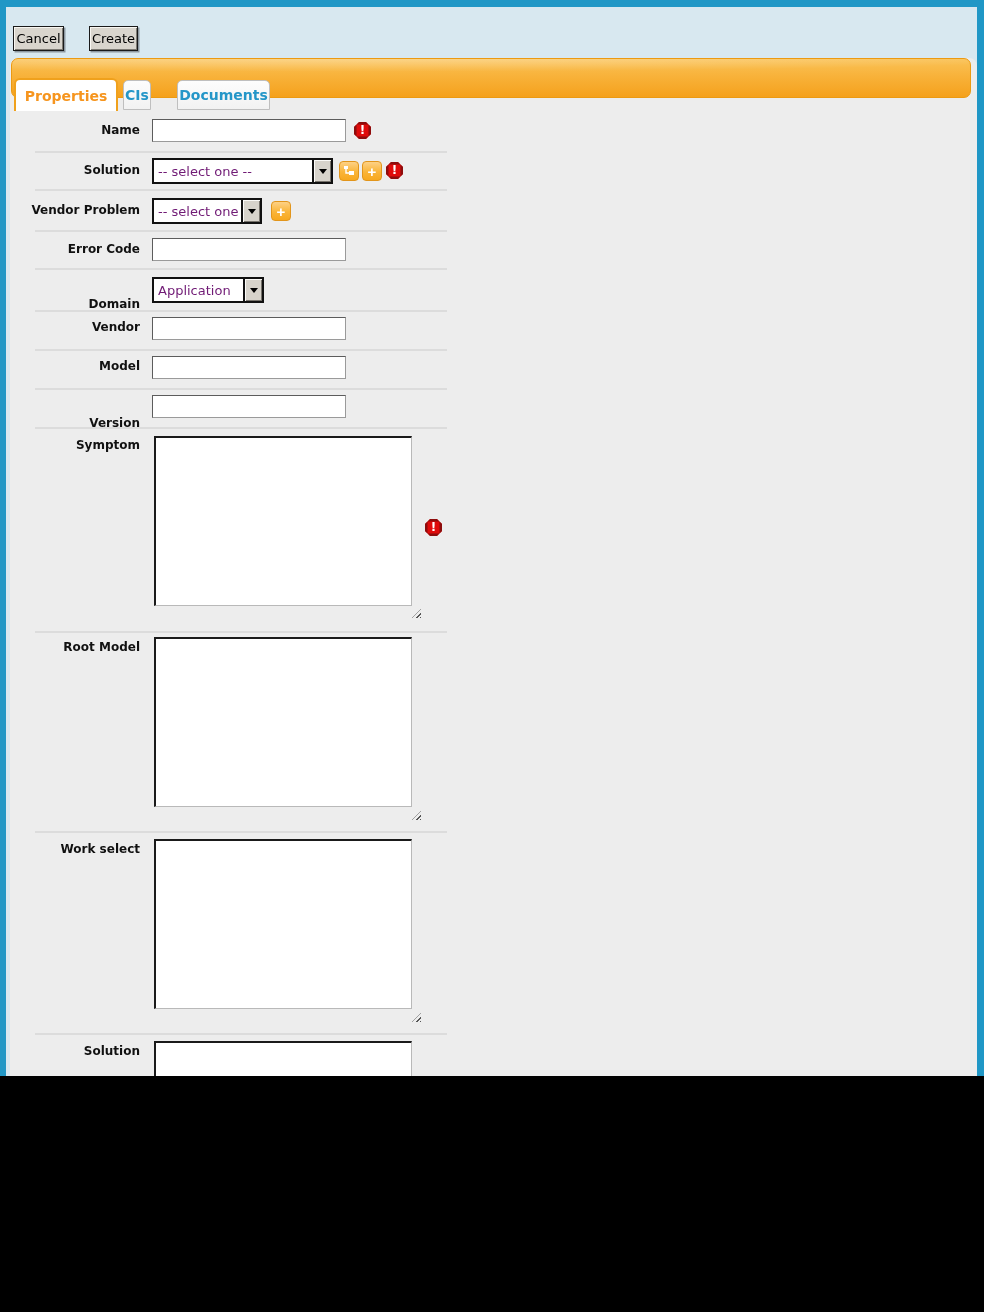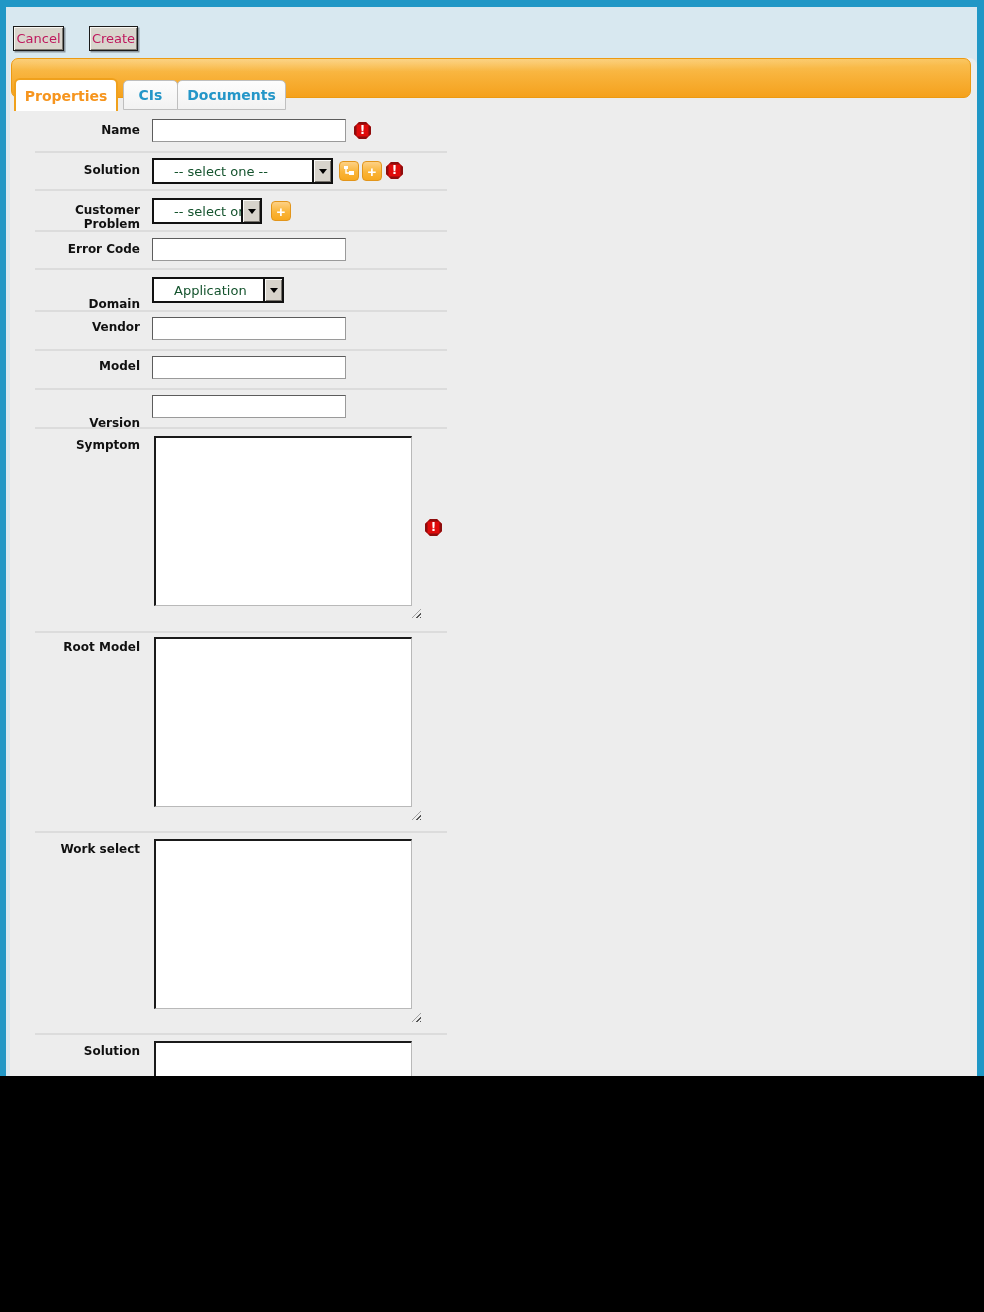--- a/index.html
+++ b/index.html
@@ -2,61 +2,61 @@
 <html><head>
 <meta charset="utf-8">
 <style>
   html,body{margin:0;padding:0;background:#000;}
   .page{position:relative;width:984px;height:1312px;background:#000;overflow:hidden;
         font-family:"DejaVu Sans","Liberation Sans",sans-serif;}
   
   .frame{position:absolute;left:0;top:0;width:984px;height:1076px;background:#2097c6;}
   .frame-inner{position:absolute;left:6px;top:7px;width:971px;height:1069px;background:#d8e8f0;}
   
-  .gbtn{position:absolute;top:26px;height:25px;background:#d9d5cd;color:#be185d;
+  .gbtn{position:absolute;top:26px;height:25px;background:#d9d5cd;color:#000000;
         border:1px solid #1a1a1a;box-sizing:border-box;font-size:13px;
         font-family:"DejaVu Sans","Liberation Sans",sans-serif;
         box-shadow:inset 1px 1px 0 #f8f6f1, inset -1px -1px 0 #7d7a73, 1.5px 1.5px 0 #8c97a0;
         display:flex;align-items:center;justify-content:center;cursor:pointer;padding:0;}
   #cancel-btn{left:13px;width:51px;}
   #create-btn{left:89px;width:49px;}
   
   .panel{position:absolute;left:10px;top:58px;width:967px;height:1018px;background:#ededed;border-radius:8px 8px 0 0;}
   .tabbar{position:absolute;left:11px;top:58px;width:960px;height:40px;box-sizing:border-box;
           border:1px solid #ec9a12;border-radius:7px;
           background:
             radial-gradient(ellipse 130% 70% at 35% -10%, rgba(255,255,255,.38), rgba(255,255,255,0) 62%),
             linear-gradient(180deg,#fac256 0%,#f8b23a 45%,#f5a11c 100%);}
   .tab{position:absolute;box-sizing:border-box;display:flex;align-items:center;justify-content:center;
        font-weight:bold;cursor:pointer;margin-top:13px;}
   .tab-active{left:14px;top:65px;width:104px;height:33px;background:#fff;
        border:2px solid #f0a11c;border-bottom:none;border-radius:6px 6px 0 0;
        color:#f6951e;font-size:14px;z-index:3;}
   .tab-idle{top:67px;height:30px;background:linear-gradient(#fdfdfd,#f2f2f2);
        border:1px solid #bfbfbf;border-radius:5px 5px 0 0;color:#2496c8;font-size:14px;z-index:2;}
-  #tab-cis{left:123px;width:55px;}
-  #tab-documents{left:177px;width:109px;}
+  #tab-cis{left:123px;width:28px;}
+  #tab-documents{left:177px;width:93px;}
   
   .flabel{position:absolute;left:20px;width:120px;text-align:right;
           font-size:12px;font-weight:bold;color:#111;}
   .divider{position:absolute;left:35px;width:412px;height:2px;background:#dcdcdc;}
   .tinput{position:absolute;left:152px;width:194px;height:23px;box-sizing:border-box;background:#fff;
           border:1px solid #9a9a9a;border-top-color:#5c5c5c;border-left-color:#5c5c5c;
           font-size:13px;padding:0 3px;font-family:inherit;}
   .tarea{position:absolute;left:154px;width:258px;height:170px;box-sizing:border-box;background:#fff;
          border-top:2px solid #1a1a1a;border-left:2px solid #1a1a1a;
          border-right:1px solid #b9b9b9;border-bottom:1px solid #b9b9b9;
          resize:none;font-family:inherit;font-size:13px;}
   .rhandle{position:absolute;width:9px;height:9px;
            background:repeating-linear-gradient(135deg,#555 0 1px,transparent 1px 3px);
            clip-path:polygon(100% 0,100% 100%,0 100%);}
   
   .sel{position:absolute;left:152px;height:26px;box-sizing:border-box;background:#fff;
        border:2px solid #111;display:flex;align-items:stretch;font-size:13px;cursor:pointer;}
-  .sel-text{flex:1;display:flex;align-items:center;padding-left:20px;white-space:nowrap;overflow:hidden;color:#14532d;}
+  .sel-text{flex:1;display:flex;align-items:center;padding-left:4px;white-space:nowrap;overflow:hidden;color:#701a75;}
   .sel-arrow{width:19px;background:#d7d3cb;border-left:2px solid #111;box-sizing:border-box;
              box-shadow:inset 1px 1px 0 #fbfaf7, inset -1px -1px 0 #77736c;
              display:flex;align-items:center;justify-content:center;}
   .tri{width:0;height:0;border-left:4px solid transparent;border-right:4px solid transparent;border-top:5px solid #000;}
   
   .obtn{position:absolute;width:20px;height:20px;box-sizing:border-box;border:1px solid #e2951b;border-radius:4px;
         background:linear-gradient(180deg,#fdd186 0%,#fab539 55%,#f7a81f 100%);
         color:#fff;font-weight:bold;font-size:15px;line-height:17px;text-align:center;cursor:pointer;padding:0;}
   
   .err{position:absolute;width:17px;height:17px;background:#e00b0b;
@@ -98,36 +98,36 @@
     <svg width="12" height="12" viewBox="0 0 12 12">
       <rect x="1" y="1" width="4" height="3" fill="#fff"></rect>
       <path d="M3 4 V8 H6" stroke="#fff" stroke-width="1.4" fill="none"></path>
       <rect x="6" y="6" width="5" height="4" fill="#fff"></rect>
     </svg>
   </button>
   <button class="obtn" style="left:362px;top:161px">+</button>
   <div class="err" style="left:386px;top:162px">!</div>
   <div class="divider" style="top:189px"></div>
 
-  <div class="flabel" style="top:203px">Customer Problem</div>
+  <div class="flabel" style="top:203px">Vendor Problem</div>
   <div class="sel" style="top:198px;width:110px">
     <span class="sel-text">-- select one --</span>
     <span class="sel-arrow">
         <span class="tri"></span>
       </span>
   </div>
   <button class="obtn" style="left:271px;top:201px">+</button>
   <div class="divider" style="top:230px"></div>
 
   <div class="flabel" style="top:242px">Error Code</div>
   <input class="tinput" style="top: 238px;" value="">
   <div class="divider" style="top:268px"></div>
 
   <div class="flabel" style="top:297px">Domain</div>
-  <div class="sel" style="top:277px;width:132px">
+  <div class="sel" style="top:277px;width:112px">
     <span class="sel-text">Application</span>
     <span class="sel-arrow">
         <span class="tri"></span>
       </span>
   </div>
   <div class="divider" style="top:310px"></div>
 
   <div class="flabel" style="top:320px">Vendor</div>
   <input class="tinput" style="top: 317px;" value="">
   <div class="divider" style="top:349px"></div>

